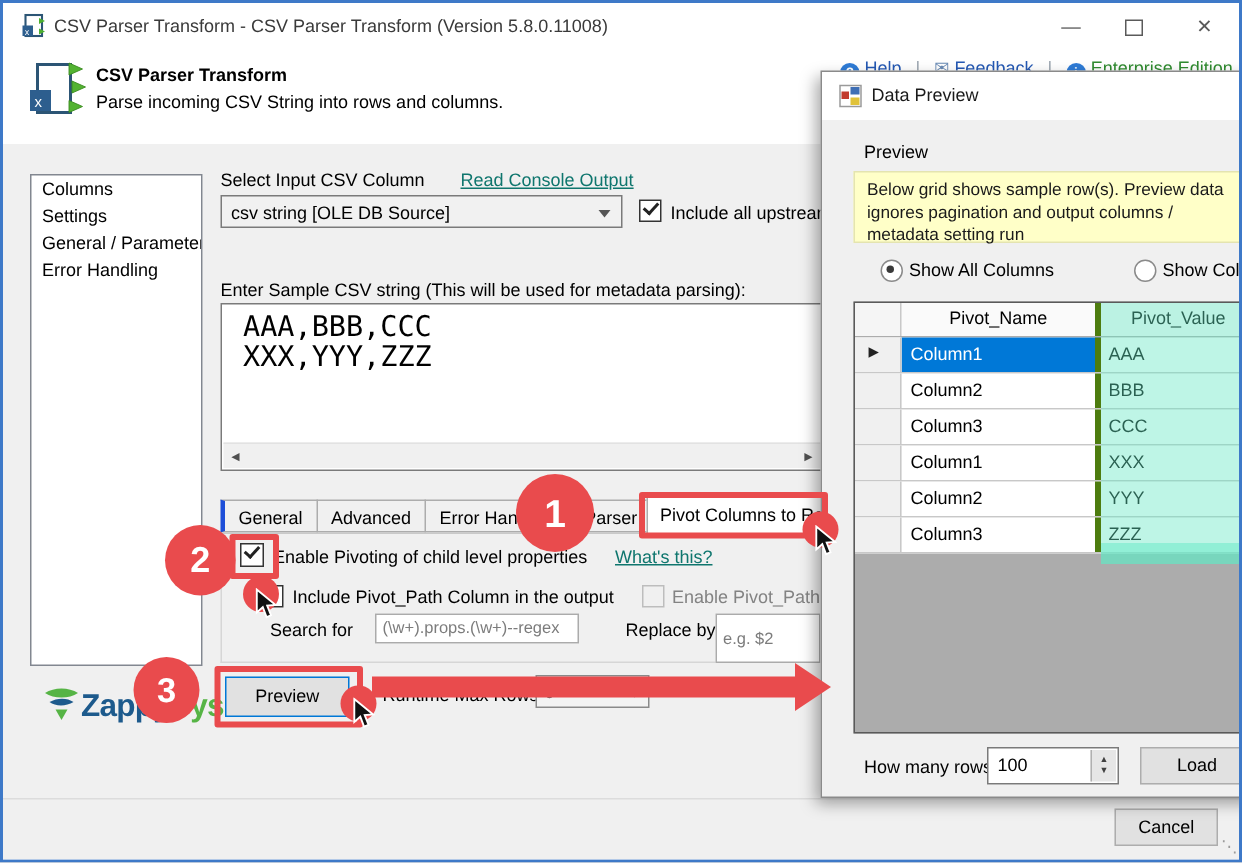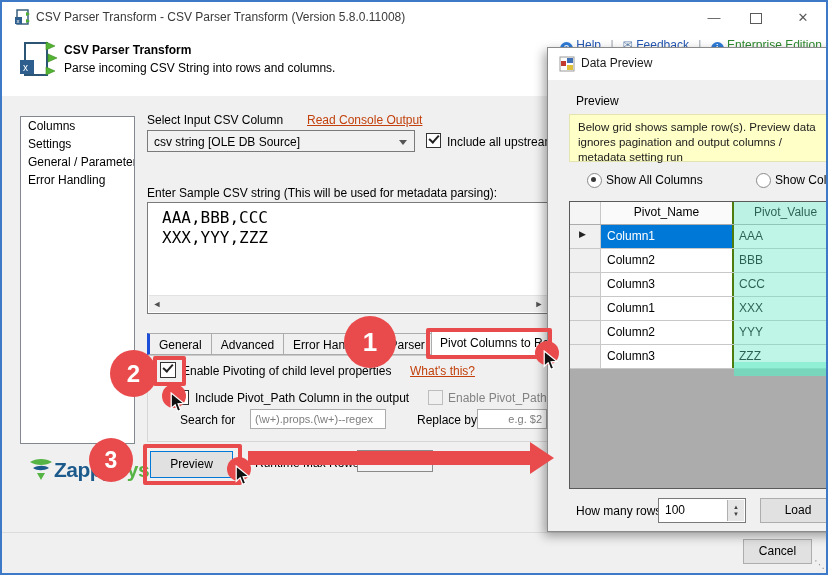--- a/index.html
+++ b/index.html
@@ -1,37 +1,37 @@
 <!DOCTYPE html>
 <html><head>
 <meta charset="utf-8">
 <style>
   html,body{margin:0;padding:0;background:#cfcfcf;}
   .stage{position:relative;width:828px;height:575px;background:#ffffff;
          border:2px solid #3e79c8;box-sizing:border-box;overflow:hidden;
          font-family:"Liberation Sans",sans-serif;font-size:12px;color:#000;}
   .abs{position:absolute;}
   .lbl{font-size:12px;color:#000;white-space:nowrap;}
-  .link{color:#c2410c;text-decoration:underline;white-space:nowrap;cursor:pointer;}
+  .link{color:#0f766e;text-decoration:underline;white-space:nowrap;cursor:pointer;}
   .graylink{color:#2458b3;text-decoration:none;}
   
   .titlebar-text{left:34px;top:8px;font-size:12px;color:#3a3a3a;white-space:nowrap;}
   .winbtn{top:6px;width:30px;height:20px;text-align:center;color:#5a5a5a;font-size:13px;line-height:20px;}
   .maxbox{top:11px;width:10px;height:9px;border:1px solid #5a5a5a;}
   
   .bodybg{left:0;top:94px;right:0;bottom:0;background:#f0f0f0;}
   .sidebar{left:18px;top:114px;width:113px;height:326px;background:#fff;border:1px solid #828790;overflow:hidden;}
   .sidebar .item{padding:2px 2px 2px 7px;white-space:nowrap;}
   .combo{background:#f1f1f1;border:1px solid #7a7a7a;height:22px;line-height:22px;padding-left:6px;box-sizing:border-box;}
   .chev{position:absolute;right:7px;top:9px;width:0;height:0;border-left:4px solid transparent;border-right:4px solid transparent;border-top:5px solid #555;}
   .cb{width:15px;height:15px;background:#fff;border:1px solid #333;box-sizing:border-box;position:absolute;}
   .cb .tick{position:absolute;left:2px;top:1px;width:8px;height:4px;border-left:2px solid #222;border-bottom:2px solid #222;transform:rotate(-48deg);}
   .cb.disabled{border-color:#bdbdbd;background:#f0f0f0;}
   .textarea{background:#fff;border:1px solid #7a7a7a;box-sizing:border-box;}
-  .mono{font-family:"DejaVu Sans Mono",monospace;font-size:16px;line-height:20px;white-space:pre;}
+  .mono{font-family:"DejaVu Sans Mono",monospace;font-size:19px;line-height:20px;white-space:pre;}
   .hscroll{position:absolute;left:1px;right:1px;bottom:1px;height:16px;background:#f0f0f0;border-top:1px solid #e2e2e2;}
   .hscroll .arr{position:absolute;top:0;width:16px;height:16px;font-size:9px;line-height:16px;text-align:center;color:#505050;}
   .tab{height:22px;line-height:22px;padding:0 9px;background:#f0f0f0;border:1px solid #acacac;border-left:none;display:inline-block;box-sizing:border-box;white-space:nowrap;}
   .tab.first{border-left:3px solid #1d4ed8;}
   .tabsel{background:#fff;border:1px solid #acacac;border-bottom:none;line-height:26px;padding:0 8px;box-sizing:border-box;white-space:nowrap;z-index:3;}
   .panel{border:1px solid #d6d6d6;border-top:1px solid #c9c9c9;}
   .input{background:#fff;border:1px solid #ababab;box-sizing:border-box;font-family:"Liberation Sans",sans-serif;font-size:11px;color:#7c7c7c;padding:0 4px;}
   .btn{background:#e1e1e1;border:1px solid #adadad;text-align:center;box-sizing:border-box;font-size:12px;}
   .btn.focus{border:1px solid #0078d7;}
   .spin{background:#f3f3f3;border:1px solid #8a8a8a;box-sizing:border-box;}
@@ -41,21 +41,21 @@
   .dlg{left:545px;top:45px;width:290px;height:483px;background:#f0f0f0;border:1px solid #8a8a8a;
        box-shadow:-3px 4px 10px rgba(0,0,0,0.35);z-index:40;}
   .dlg-title{position:absolute;left:0;top:0;right:0;height:32px;background:#fff;}
   .note{background:#ffffc8;border:1px solid #e4e4b0;font-size:11.5px;line-height:15px;padding:5px 8px;box-sizing:border-box;color:#1a1a1a;}
   .radio{width:13px;height:13px;border:1px solid #8a8a8a;border-radius:50%;background:#fff;position:absolute;}
   .radio .dot{position:absolute;left:3px;top:3px;width:5px;height:5px;border-radius:50%;background:#3a3a3a;}
   .grid{background:#acacac;border:1px solid #5a5a5a;box-sizing:border-box;overflow:hidden;}
   .grow{display:flex;height:23px;background:#fff;border-bottom:1px solid #c8c8c8;}
   .ghead{display:flex;height:22px;background:#fafafa;border-bottom:1px solid #acacac;}
   .gsel{width:30px;background:#f0f0f0;border-right:1px solid #c8c8c8;flex:none;position:relative;}
-  .gname{width:133px;border-right:2px solid #4d7c0f;flex:none;line-height:22px;padding-left:6px;box-sizing:border-box;white-space:nowrap;overflow:hidden;}
+  .gname{width:133px;border-right:4px solid #4d7c0f;flex:none;line-height:22px;padding-left:6px;box-sizing:border-box;white-space:nowrap;overflow:hidden;}
   .gval{flex:1;line-height:22px;padding-left:5px;white-space:nowrap;}
   .hcell{font-size:12px;color:#000;text-align:center;line-height:21px;padding-left:0;}
   .selcell{background:#0078d7;color:#fff;}
   .teal{background:rgba(99,232,196,0.42);}
   .teal2{background:rgba(99,232,196,0.70);}
   
   .anno{z-index:90;}
   .badge{border-radius:50%;background:#e94b4d;color:#fff;font-weight:bold;text-align:center;z-index:91;}
   .redrect{border:4px solid #e94b4d;border-radius:2px;box-sizing:border-box;z-index:90;background:transparent;}
   .reddot{width:24px;height:24px;border-radius:50%;background:#e94b4d;z-index:91;}
@@ -153,21 +153,21 @@
   <div class="abs link" style="left:408px;top:362px;">What's this?</div>
 
   <div class="abs cb" style="left:172px;top:388px;"></div>
   <div class="abs lbl" style="left:193px;top:389px;">Include Pivot_Path Column in the output</div>
   <div class="abs cb disabled" style="left:426px;top:388px;"></div>
   <div class="abs lbl" style="left:446px;top:389px;color:#838383;">Enable Pivot_Path Search</div>
 
   <div class="abs lbl" style="left:178px;top:411px;">Search for</div>
   <input class="abs input" readonly="" style="left: 248px; top: 407px; width: 136px; height: 20px;" value="(\w+).props.(\w+)--regex">
   <div class="abs lbl" style="left:415px;top:411px;">Replace by</div>
-  <input class="abs input" readonly="" style="left: 475px; top: 407px; width: 70px; height: 20px; text-align: right;" value="e.g. $2">
+  <input class="abs input" readonly="" style="left: 475px; top: 407px; width: 70px; height: 33px;" value="e.g. $2">
 
   <div class="abs btn focus" style="left:148px;top:449px;width:83px;height:27px;line-height:25px;">Preview</div>
   <div class="abs lbl" style="left:253px;top:454px;">Runtime Max Rows:</div>
   <div class="abs spin" style="left:355px;top:448px;width:76px;height:22px;color:#606060;">
     <span style="padding-left:5px;line-height:20px;display:inline-block;">0</span>
     <span class="chev" style="right:5px;top:9px;"></span>
   </div>
 
   <div class="abs" style="left:26px;top:455px;white-space:nowrap;">
     <svg width="26" height="26" viewBox="0 0 26 26" style="vertical-align:-6px;">

